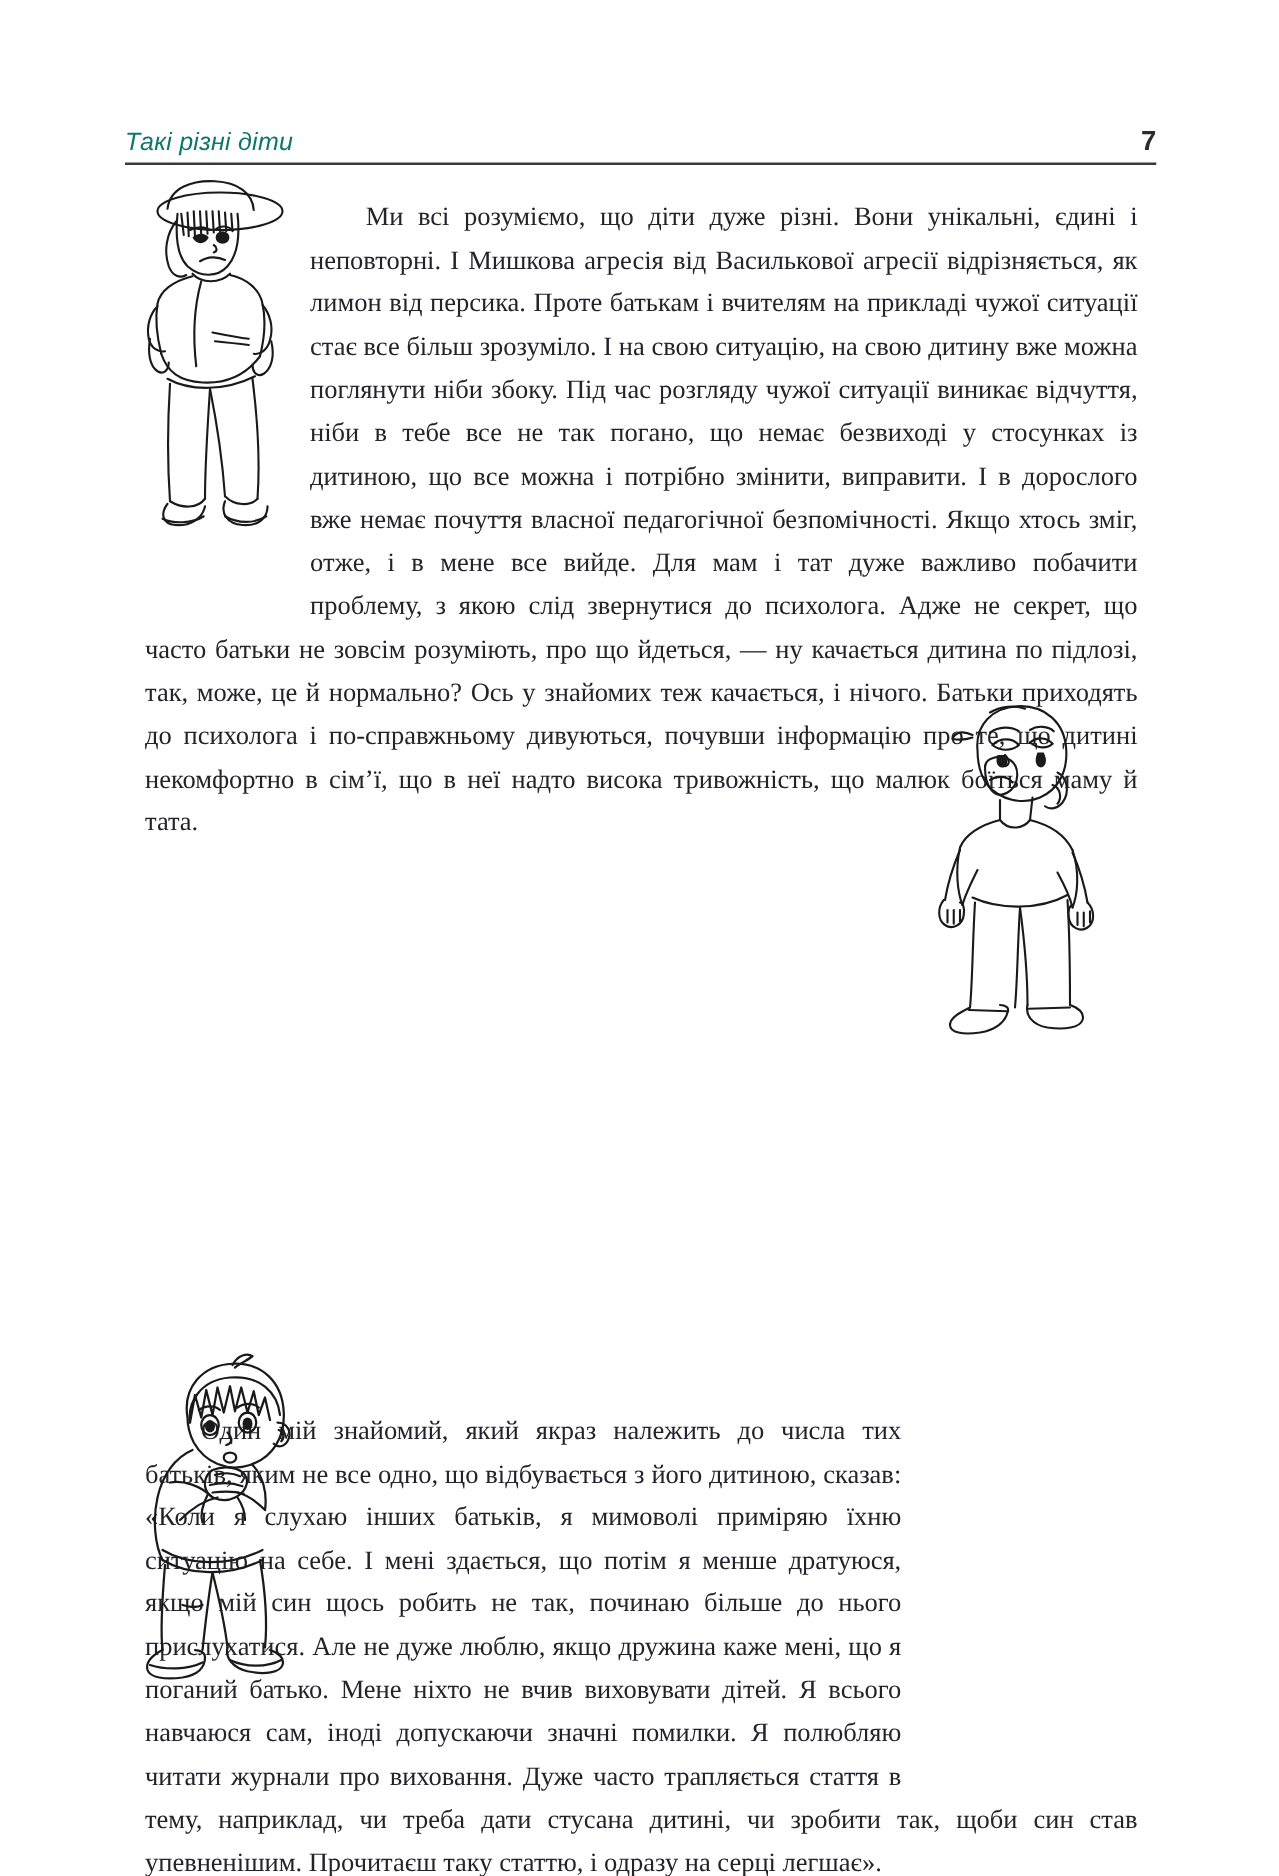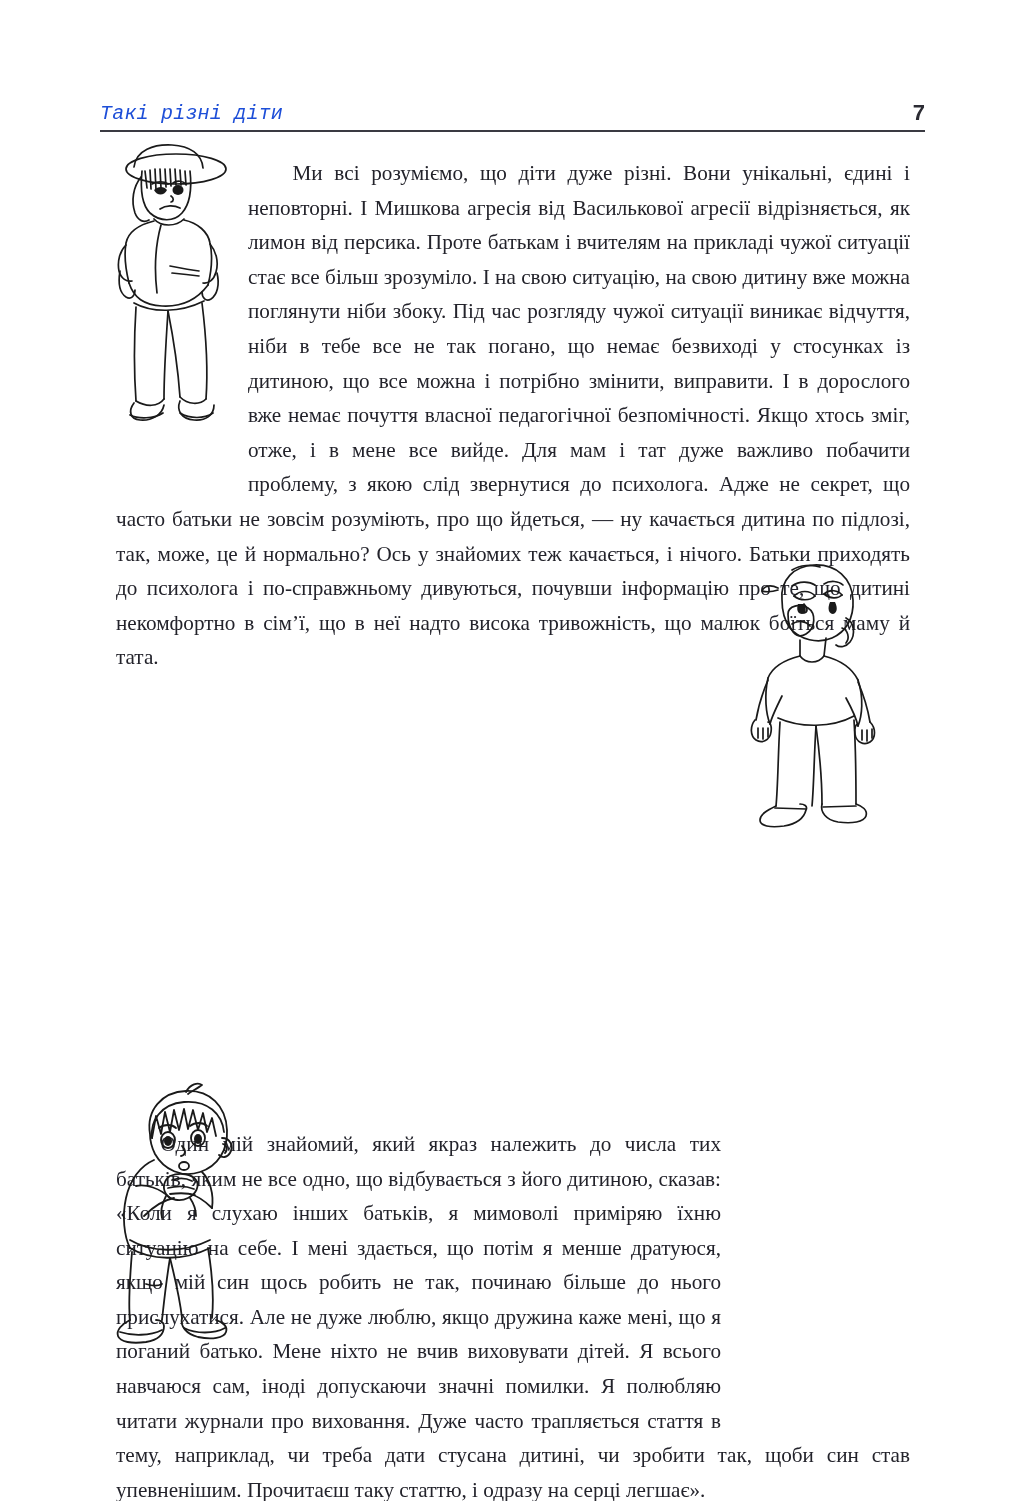--- a/index.html
+++ b/index.html
@@ -26,24 +26,24 @@
     height: 40px;
     display: flex;
     align-items: flex-end;
     justify-content: space-between;
     border-bottom: 2px solid #3a3a42;
     padding-bottom: 6px;
     box-sizing: border-box;
   }
 
   .running-head-title {
-    font-family: Liberation Mono, monospace;
+    font-family: Liberation Sans, sans-serif;
     font-style: italic;
     font-size: 20px;
-    color: #1d4ed8;
+    color: #0f766e;
     letter-spacing: 0.2px;
     line-height: 1;
   }
 
   .running-head-folio {
     font-family: "Liberation Sans", sans-serif;
     font-weight: bold;
     font-size: 22px;
     color: #2b2b33;
     line-height: 1;

